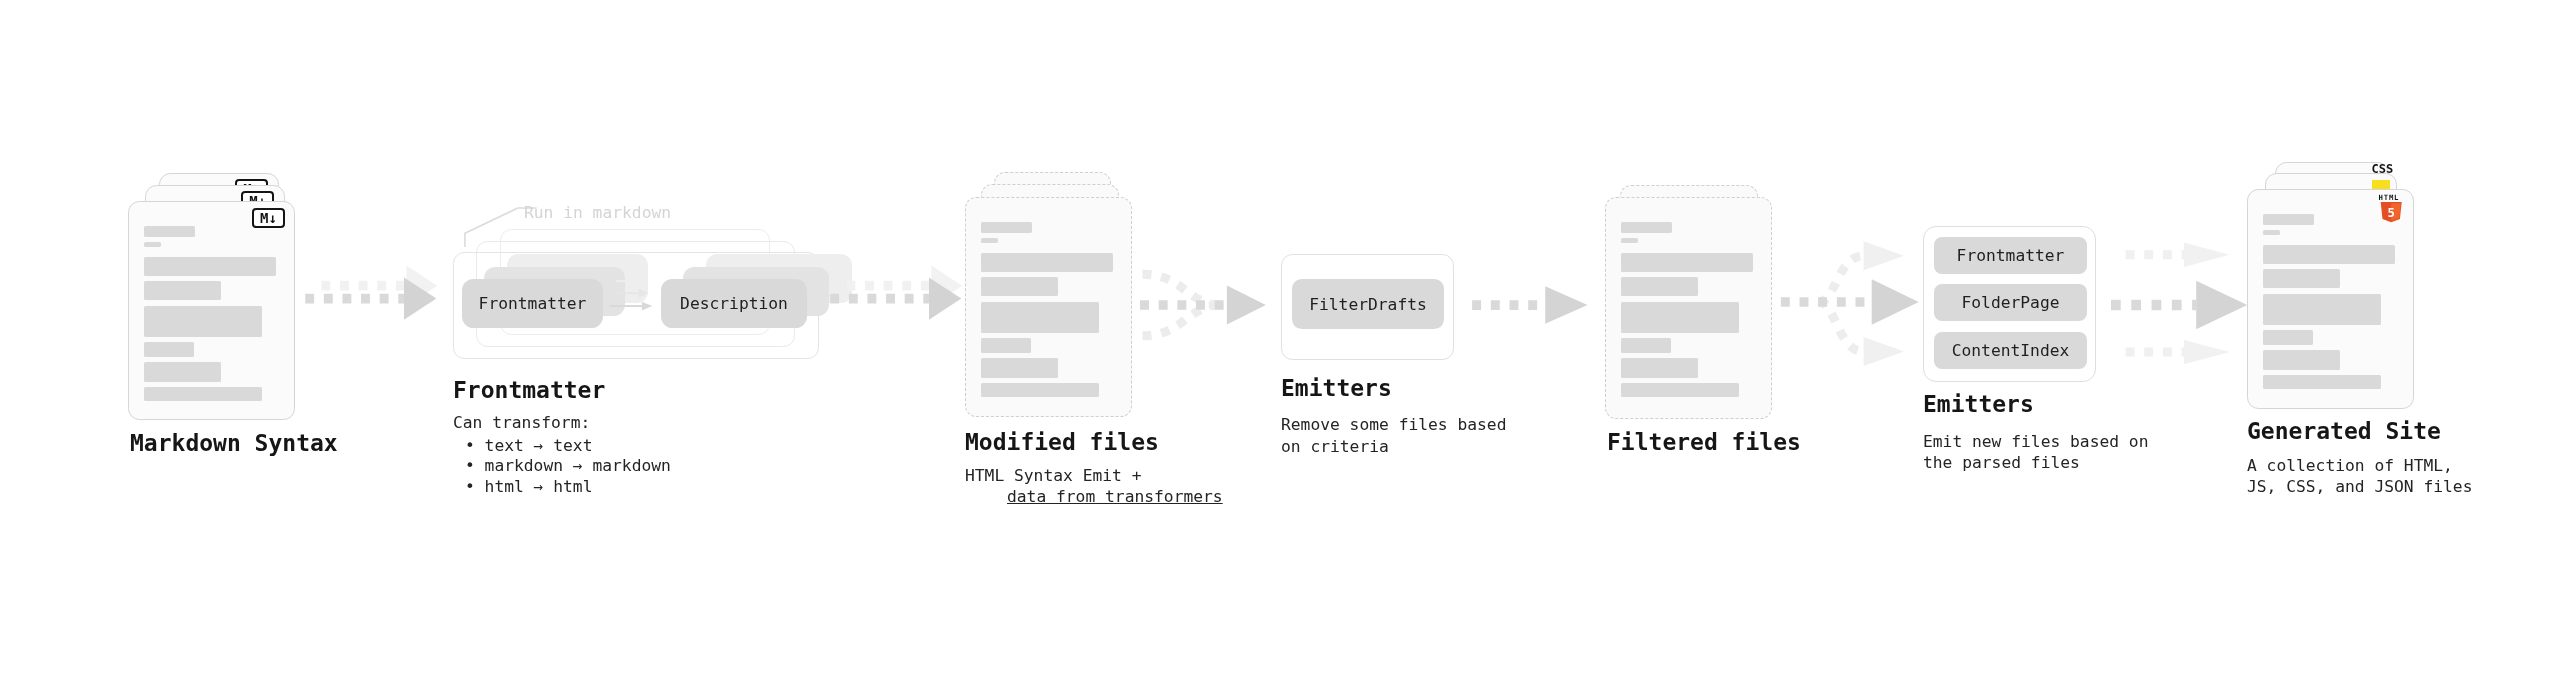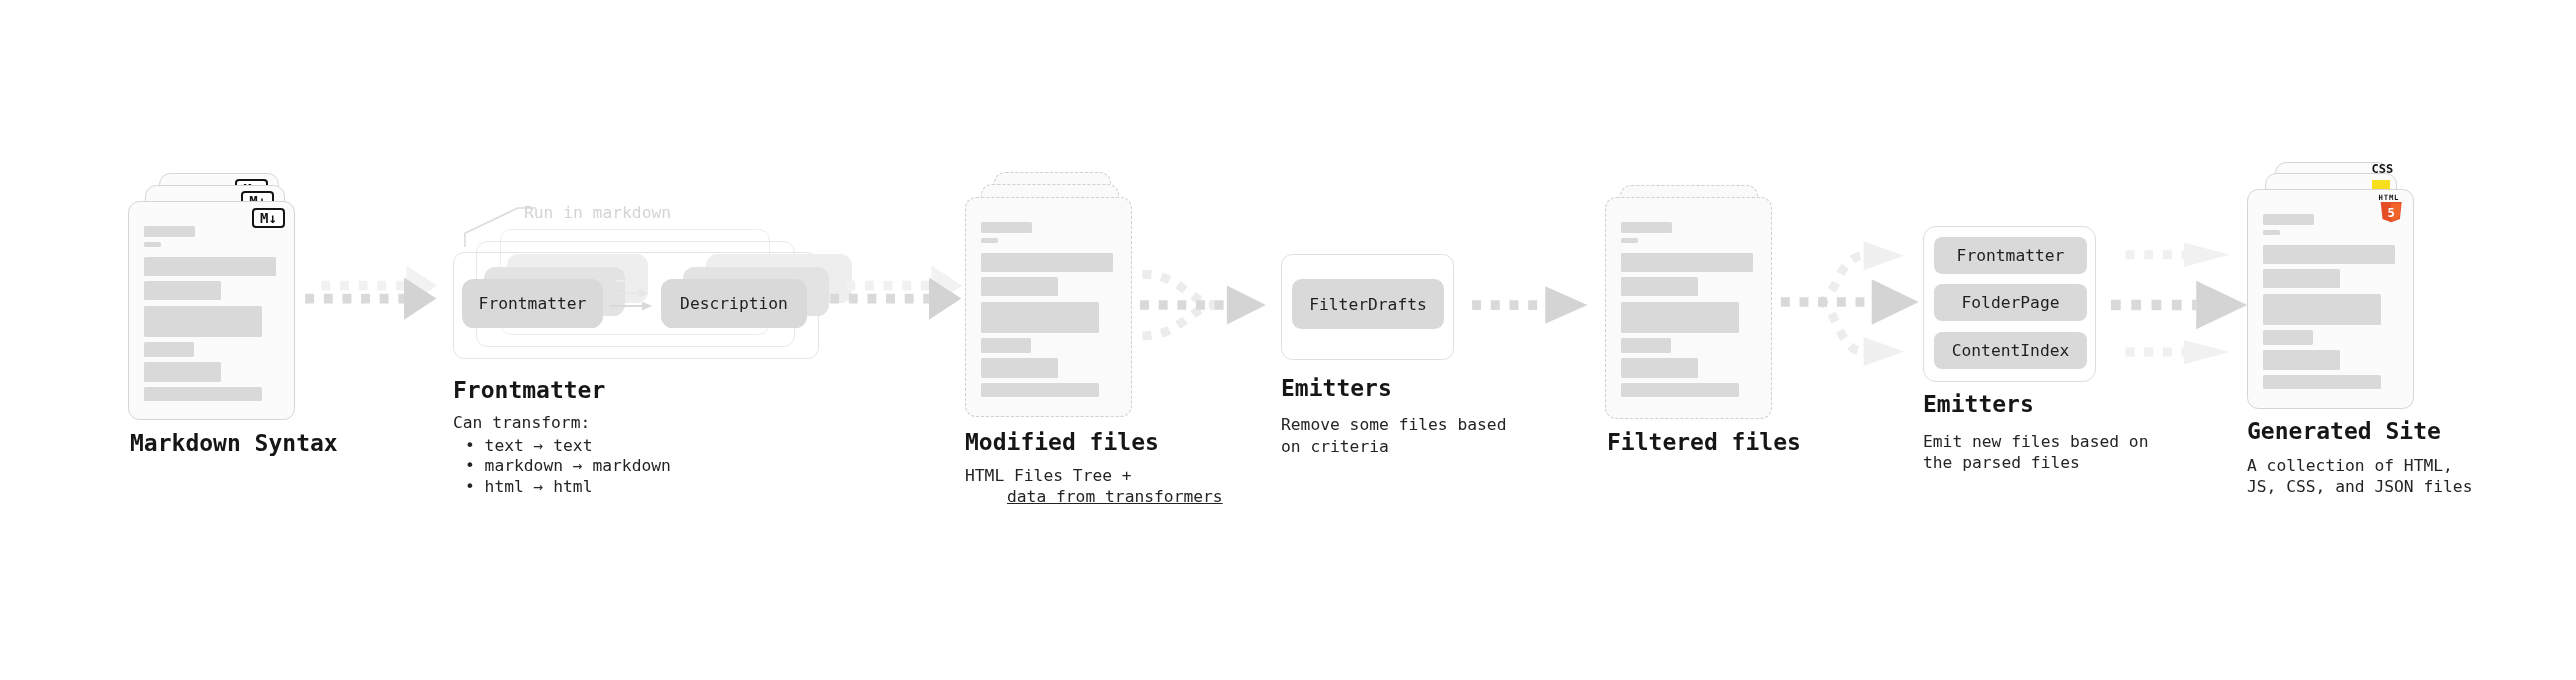--- a/index.html
+++ b/index.html
@@ -148,21 +148,21 @@
           <div class="bar" style="width: 17px; height: 4.9px; margin-top: 4.9px;"></div>
           <div class="bar" style="width: 132px; height: 19.5px; margin-top: 9.8px;"></div>
           <div class="bar" style="width: 77px; height: 19.5px; margin-top: 4.9px;"></div>
           <div class="bar" style="width: 118px; height: 31px; margin-top: 5.7px;"></div>
           <div class="bar" style="width: 50px; height: 15.4px; margin-top: 4.9px;"></div>
           <div class="bar" style="width: 77px; height: 19.5px; margin-top: 4.9px;"></div>
           <div class="bar" style="width: 118px; height: 14.6px; margin-top: 4.9px;"></div>
         </div>
     </div>
     <div class="title" style="left:965px;top:428px;">Modified files</div>
-    <div class="body-text" style="left:965px;top:465px;">HTML Files Tree +</div>
+    <div class="body-text" style="left:965px;top:465px;">HTML Syntax Emit +</div>
     <div class="body-text" style="left:1007px;top:486px;text-decoration:underline;">data from transformers</div>
   </div>
 
   <svg style="left:1136px;top:266px;" width="142" height="78" viewBox="0 0 175 96">
     <path d="M8,10 C58,10 64,48 104,48" fill="none" stroke="#ececec" stroke-width="11" stroke-dasharray="11 12"></path>
     <path d="M8,86 C58,86 64,48 104,48" fill="none" stroke="#ececec" stroke-width="11" stroke-dasharray="11 12"></path>
     <line x1="5" y1="48" x2="112" y2="48" stroke="#d9d9d9" stroke-width="12" stroke-dasharray="11 12"></line>
     <path d="M112,24 L160,48 L112,72 Z" fill="#d4d4d4"></path>
   </svg>
 

